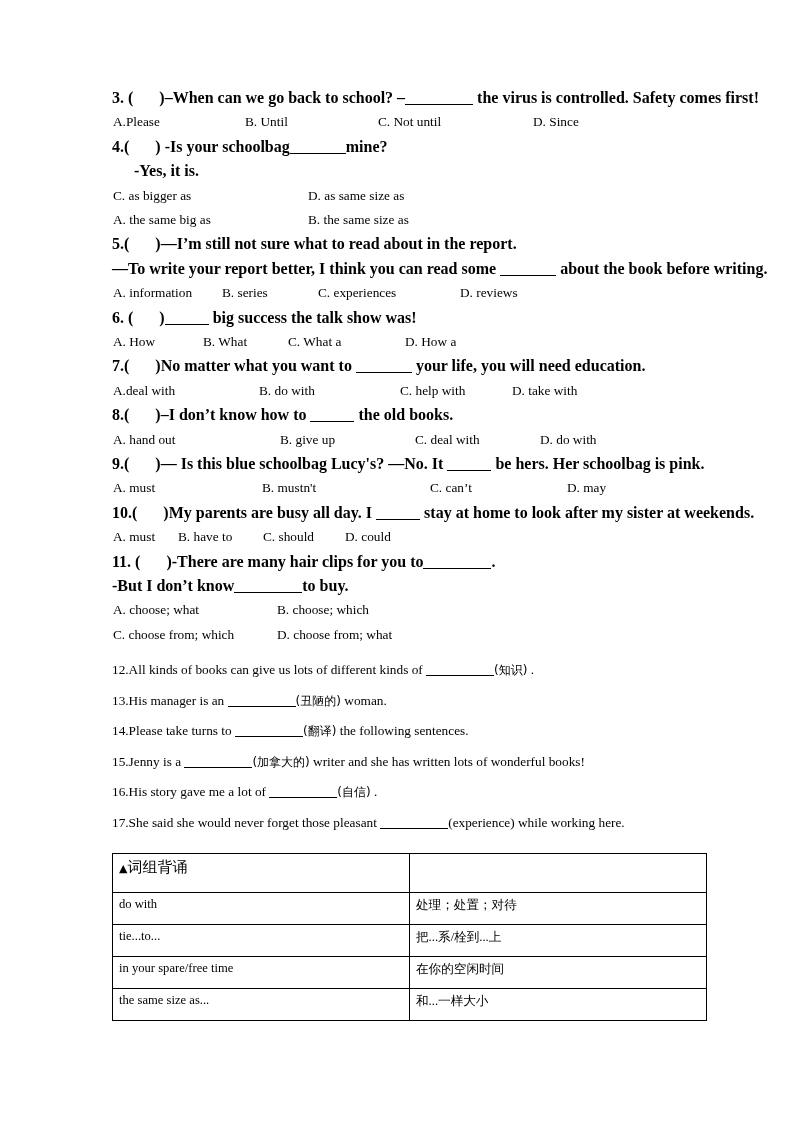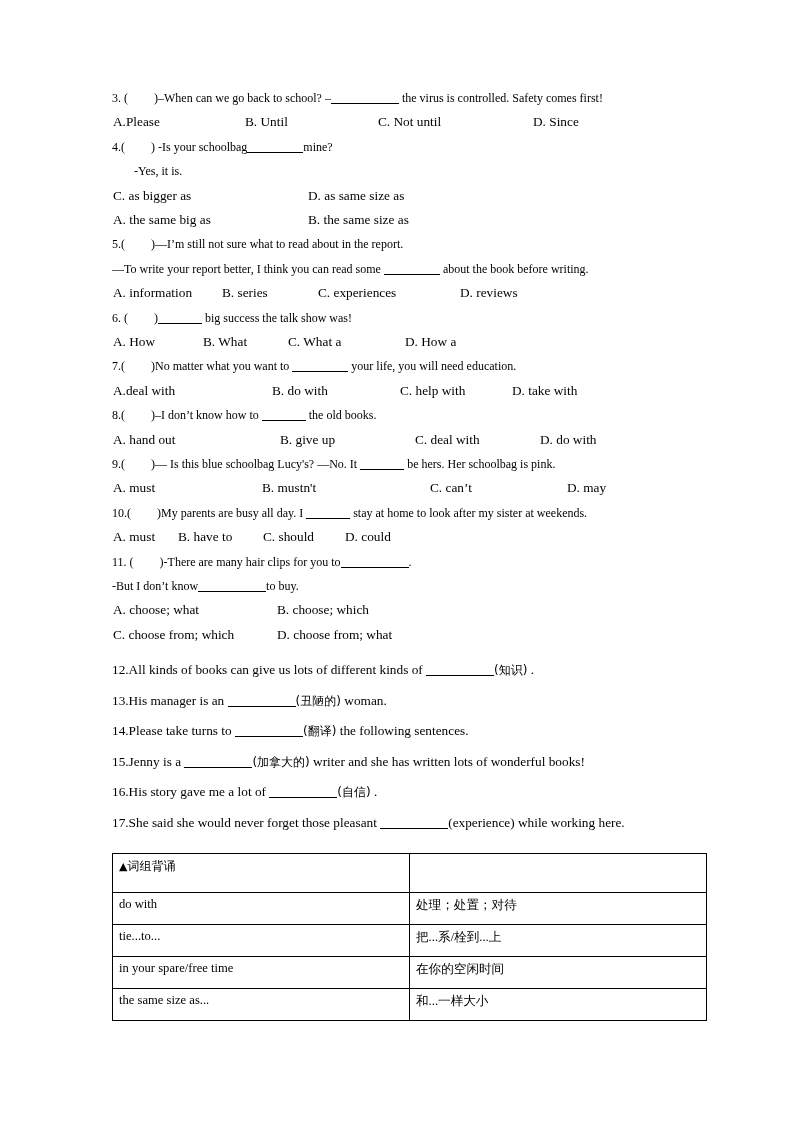--- a/index.html
+++ b/index.html
@@ -23,24 +23,25 @@
     height: 1123px;
   }
   
   .content {
     position: absolute;
     left: 112px;
     top: 86px;
     width: 580px;
   }
   .line {
-    font-size: 12px;
+    font-size: 16px;
     line-height: 24.4px;
     white-space: nowrap;
     position: relative;
+    font-weight: bold;
   }
   .line.indent {
     padding-left: 22px;
   }
   
   .optrow {
     font-size: 13.3px;
     line-height: 24.4px;
     height: 24.4px;
     position: relative;
@@ -88,21 +89,21 @@
     padding: 4px 6px 4px 6px;
     vertical-align: top;
     font-family: "Liberation Serif", "DejaVu Serif", serif;
   }
   .phrase-table td.c1 { width: 284px; }
   .phrase-table td.c2 { width: 284px; }
   .phrase-table tr.head td { height: 30px; }
   .phrase-table tr.row td { height: 23px; margin-left: 24px; }
   .cn-cell {
     font-family: Liberation Serif, serif;
-    font-size: 12px;
+    font-size: 15px;
   }
   .tri {
     font-family: "DejaVu Sans", sans-serif;
     font-size: 11px;
   }
 </style>
 </head>
 <body>
 
 <div class="page">
@@ -141,21 +142,21 @@
     <div class="optrow">
       <span style="left:1px">A. How</span>
       <span style="left:91px">B. What</span>
       <span style="left:176px">C. What a</span>
       <span style="left:293px">D. How a</span>
     </div>
 
     <div class="line"><span>7.(</span><span class="paren"></span><span>)</span><span>No matter what you want to </span><span class="blank bl-md"></span><span> your life, you will need education.</span></div>
     <div class="optrow">
       <span style="left:1px">A.deal with</span>
-      <span style="left:160px">B. do with</span>
+      <span style="left:147px">B. do with</span>
       <span style="left:288px">C. help with</span>
       <span style="left:400px">D. take with</span>
     </div>
 
     <div class="line"><span>8.(</span><span class="paren"></span><span>)</span><span>–I don’t know how to </span><span class="blank bl-sm"></span><span> the old books.</span></div>
     <div class="optrow">
       <span style="left:1px">A. hand out</span>
       <span style="left:168px">B. give up</span>
       <span style="left:303px">C. deal with</span>
       <span style="left:428px">D. do with</span>

